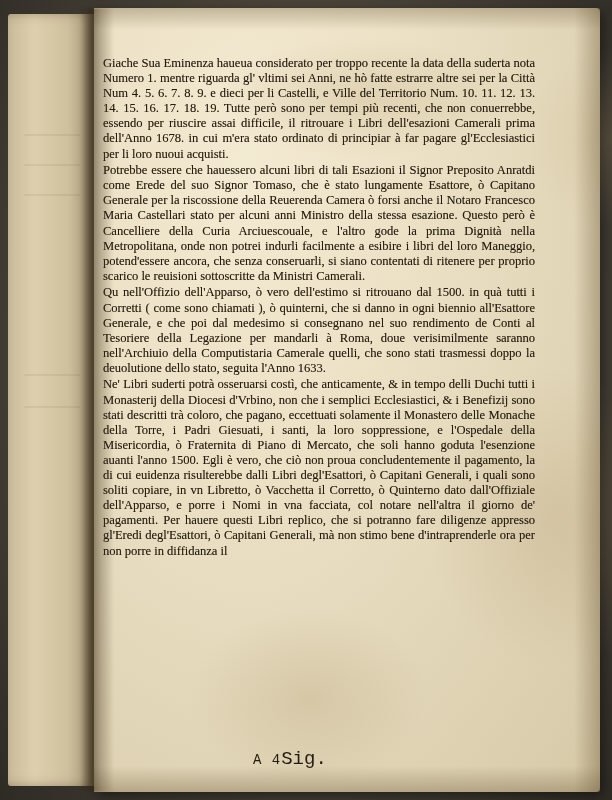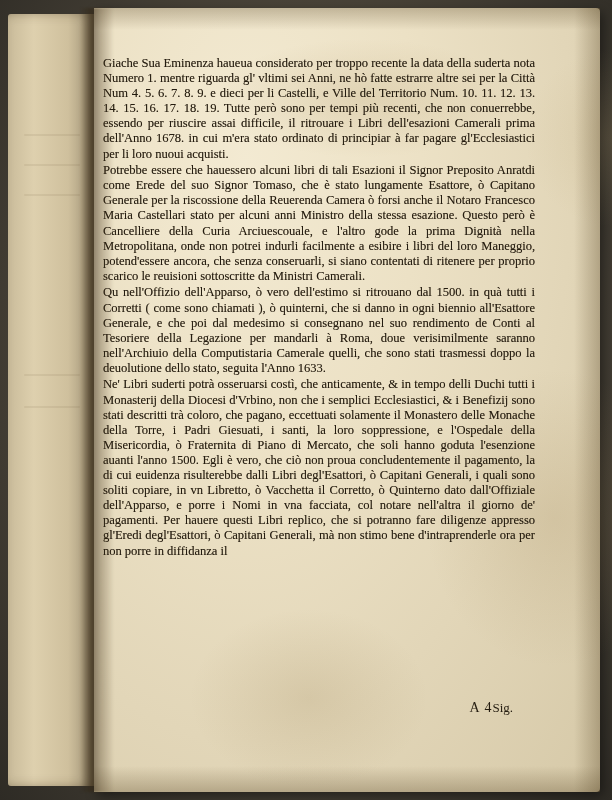--- a/index.html
+++ b/index.html
@@ -106,37 +106,37 @@
   }
   .para {
     margin: 0 0 0.5px 0;
     text-indent: 0;
   }
   .para + .para { margin-top: 1.5px; }
 
   .footer {
     position: absolute;
     left: 9px;
-    top: 692px;
+    top: 740px;
     width: 432px;
     display: flex;
     align-items: baseline;
-    justify-content: flex-end;
+    justify-content: flex-start;
     color: #241c10;
     font-size: 13px;
-    font-family: Liberation Serif, serif;
+    font-family: Liberation Mono, monospace;
   }
   .sig-left {
     margin-left: 150px;
     letter-spacing: 1px;
     font-size: 14px;
   }
   .sig-right {
     margin-right: 22px;
-    font-size: 13px;
+    font-size: 19px;
   }
   
   .bleed {
     position: absolute;
     left: 16px;
     width: 56px;
     height: 2px;
     background: rgba(110,92,60,0.10);
     border-radius: 1px;
   }

